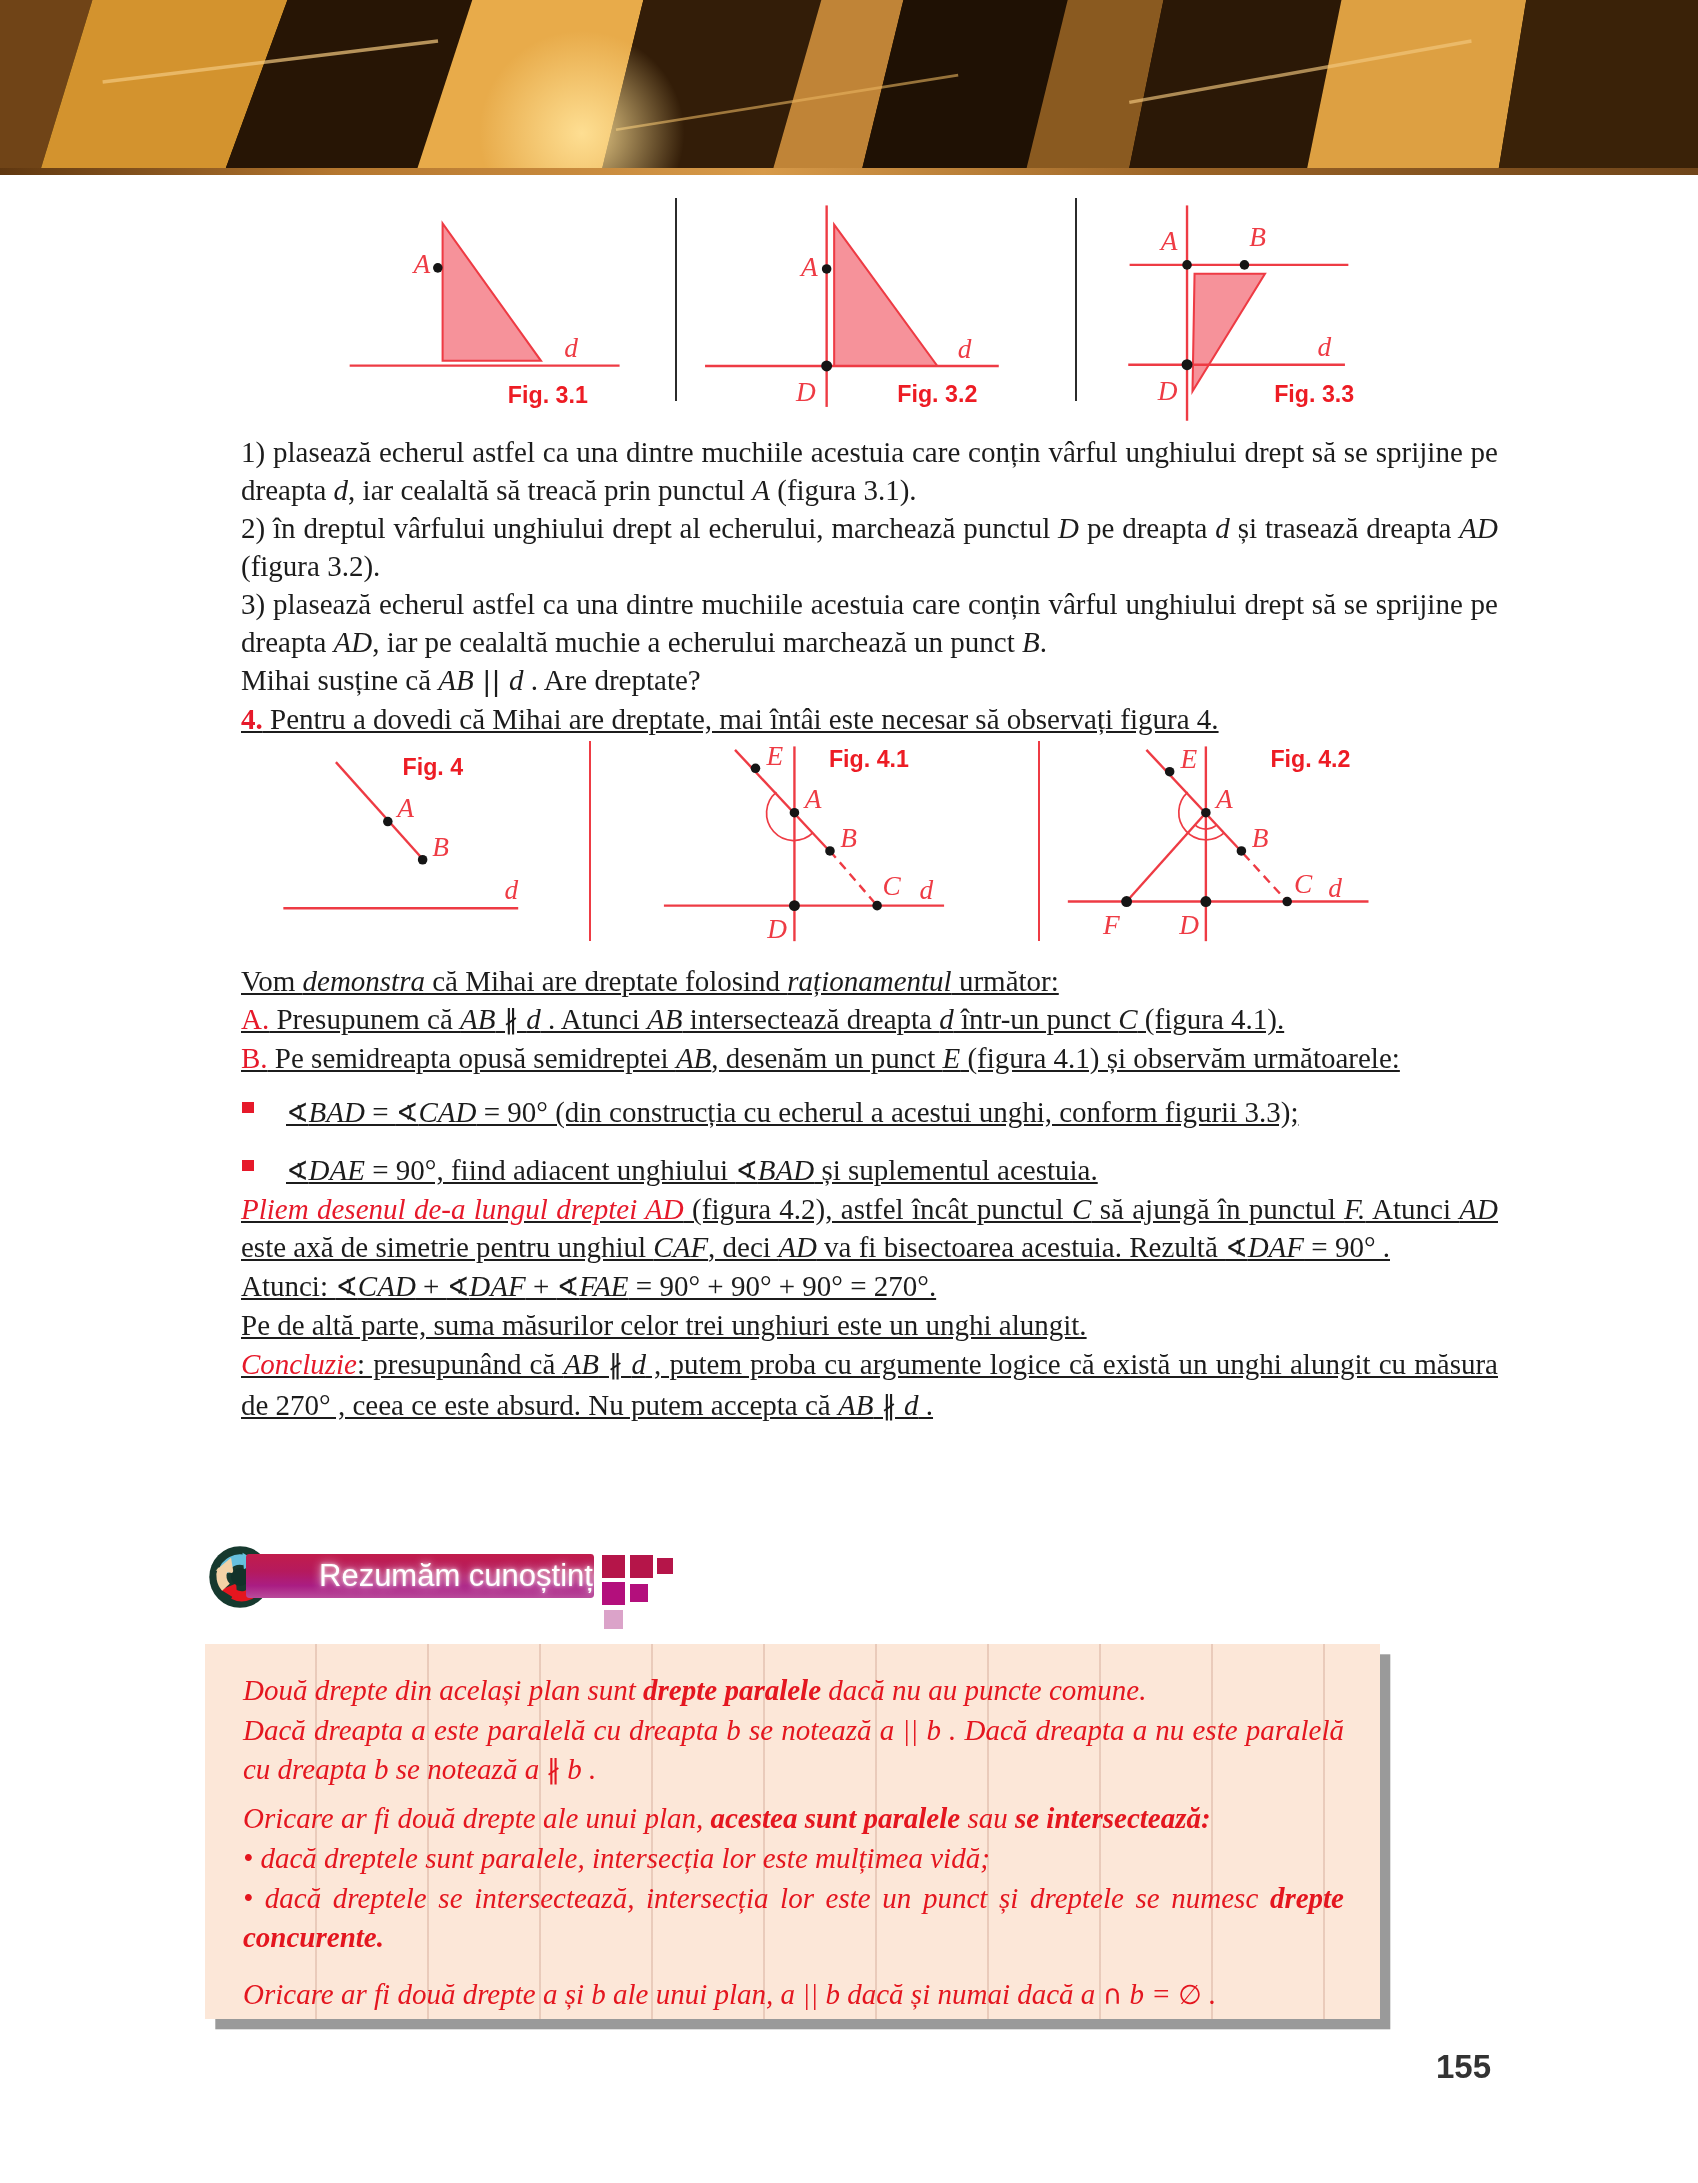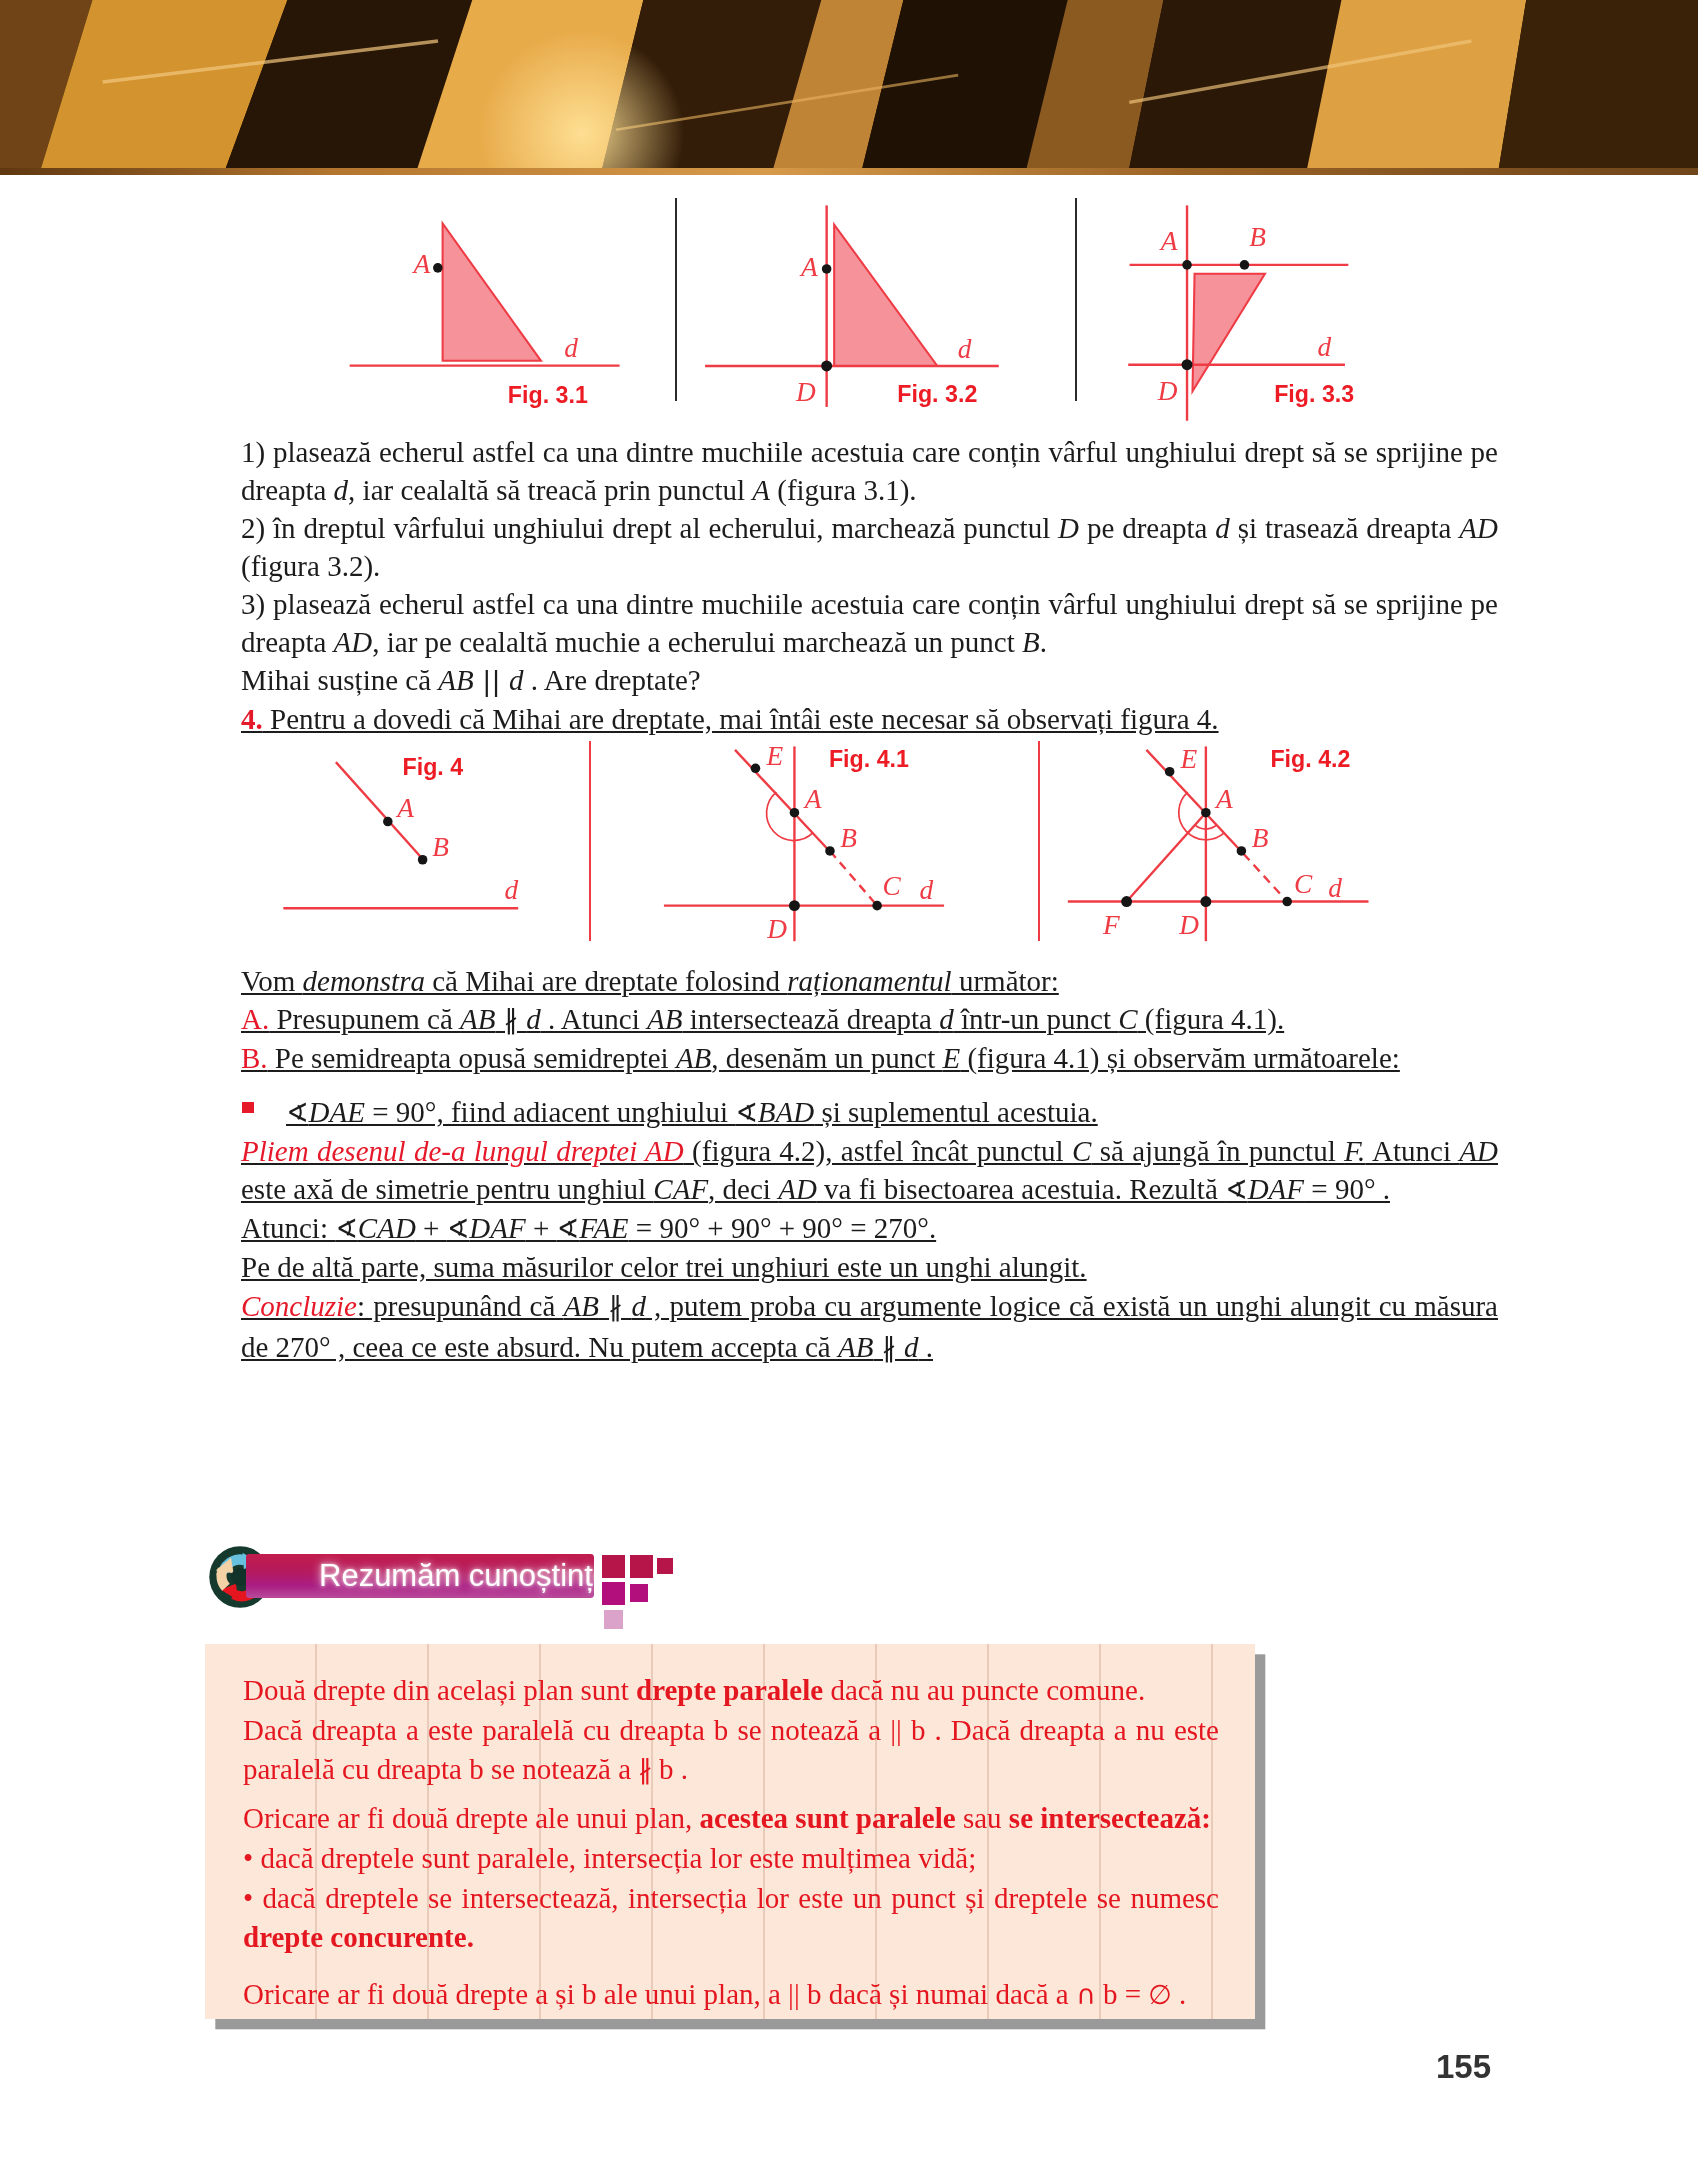--- a/index.html
+++ b/index.html
@@ -60,26 +60,26 @@
   .banner-bar{position:absolute;left:246px;top:1554px;width:348px;height:44px;border-radius:3.4px;
     background:linear-gradient(180deg,#c11c4b 0%,#b51a5e 40%,#aa1d83 72%,#b94b9b 100%);
     display:flex;align-items:center;}
   .banner-bar span{font-family:"Liberation Sans",sans-serif;font-size:31px;color:#fff;
     padding-left:73px;white-space:nowrap;
     text-shadow:0 0 9.6px rgba(255,255,255,.95),0 0 3.4px rgba(255,255,255,.7);}
   .cycle-icon{position:absolute;left:208px;top:1545px;width:64px;height:64px;}
   .bsq{position:absolute;}
 
   
-  .sumbox{position:absolute;left:205px;top:1644px;width:1050px;height:375px;box-sizing:border-box;
+  .sumbox{position:absolute;left:205px;top:1644px;width:1175px;height:375px;box-sizing:border-box;
     background:#fce7d8;
     background-image:repeating-linear-gradient(90deg,rgba(186,130,110,0) 0px,rgba(186,130,110,0) 110px,rgba(186,130,110,.28) 110px,rgba(186,130,110,.28) 112px);
     box-shadow:10.3px 10.3px 0 0 #9a9a9a;
     padding:27px 36px 0 38px;
-    font-size:29px;line-height:39px;color:#e4161f;text-align:justify;}
+    font-size:29px;line-height:39px;font-style:italic;color:#e4161f;text-align:justify;}
   .sumbox p{margin:0;}
   .sumbox .m1{margin-top:1px;}
   .sumbox .m2{margin-top:9.6px;}
   .sumbox .m3{margin-top:18px;}
 
   .pagenum{position:absolute;left:1436px;top:2048px;font-family:"Liberation Sans",sans-serif;
     font-weight:bold;font-size:33px;color:#333;}
 </style>
 </head>
 <body>
@@ -215,20 +215,23 @@
     <text class="flbl" x="401" y="226">d</text>
     <text class="flbl" x="212" y="280" text-anchor="end">D</text>
     <text class="flbl" x="96" y="280" text-anchor="end">F</text>
   </svg>
 
   <div class="textblock proof">
     <p><span>Vom </span><span class="i">demonstra</span><span> că Mihai are dreptate folosind </span><span class="i">raționamentul</span><span> următor:</span></p>
     <p class="p-a"><span class="redlbl">A.</span><span> Presupunem că </span><span class="mi">AB</span><span class="sym"> ∦ </span><span class="mi">d</span><span> . Atunci </span><span class="mi">AB</span><span> intersectează dreapta </span><span class="mi">d</span><span> într-un punct </span><span class="mi">C</span><span> (figura 4.1).</span></p>
     <p class="p-b"><span class="redlbl">B.</span><span> Pe semidreapta opusă semidreptei </span><span class="mi">AB</span><span>, desenăm un punct </span><span class="mi">E</span><span> (figura 4.1) și observăm următoarele:</span></p>
     <p class="bullet">
+      <span class="sqmark"></span><span><span class="sym">∢</span><span class="mi">BAD</span><span> = </span><span class="sym">∢</span><span class="mi">CAD</span><span> = 90° (din construcția cu echerul a acestui unghi, conform figurii 3.3);</span></span>
+    </p>
+    <p class="bullet">
       <span class="sqmark"></span><span><span class="sym">∢</span><span class="mi">DAE</span><span> = 90°, fiind adiacent unghiului </span><span class="sym">∢</span><span class="mi">BAD</span><span> și suplementul acestuia.</span></span>
     </p>
     <p class="p-pliem"><span class="redi">Pliem desenul de-a lungul dreptei AD</span><span> (figura 4.2), astfel încât punctul </span><span class="mi">C</span><span> să ajungă în punctul </span><span class="mi">F.</span><span> Atunci </span><span class="mi">AD</span><span> este axă de simetrie pentru unghiul </span><span class="mi">CAF</span><span>, deci </span><span class="mi">AD</span><span> va fi bisectoarea acestuia. Rezultă </span><span class="sym">∢</span><span class="mi">DAF</span><span> = 90° .</span></p>
     <p><span>Atunci: </span><span class="sym">∢</span><span class="mi">CAD</span><span> + </span><span class="sym">∢</span><span class="mi">DAF</span><span> + </span><span class="sym">∢</span><span class="mi">FAE</span><span> = 90° + 90° + 90° = 270°.</span></p>
     <p><span>Pe de altă parte, suma măsurilor celor trei unghiuri este un unghi alungit.</span></p>
     <p class="p-concl"><span class="redi">Concluzie</span><span>: presupunând că </span><span class="mi">AB</span><span class="sym"> ∦ </span><span class="mi">d</span><span> , putem proba cu argumente logice că există un unghi alungit cu măsura de 270° , ceea ce este absurd. Nu putem accepta că </span><span class="mi">AB</span><span class="sym"> ∦ </span><span class="mi">d</span><span> .</span></p>
   </div>
 
   <svg class="cycle-icon" viewBox="0 0 100 100">
     <circle cx="50" cy="50" r="48" fill="#16392e"></circle>

